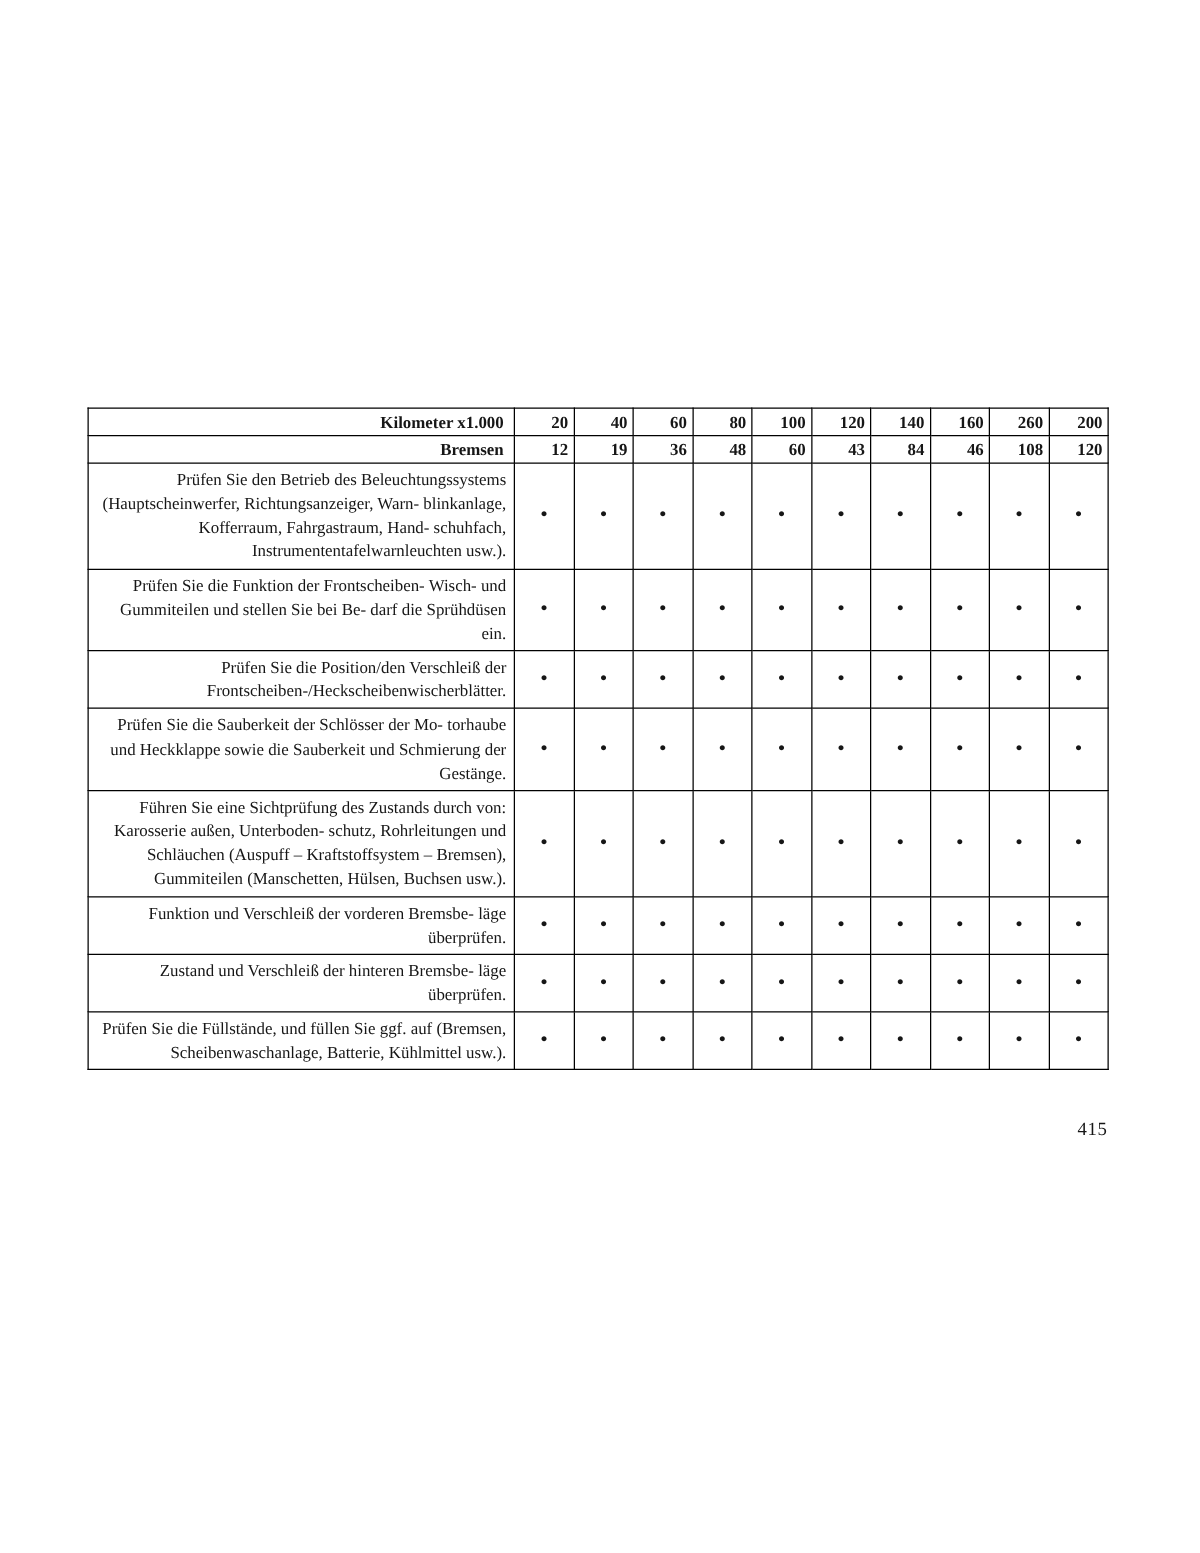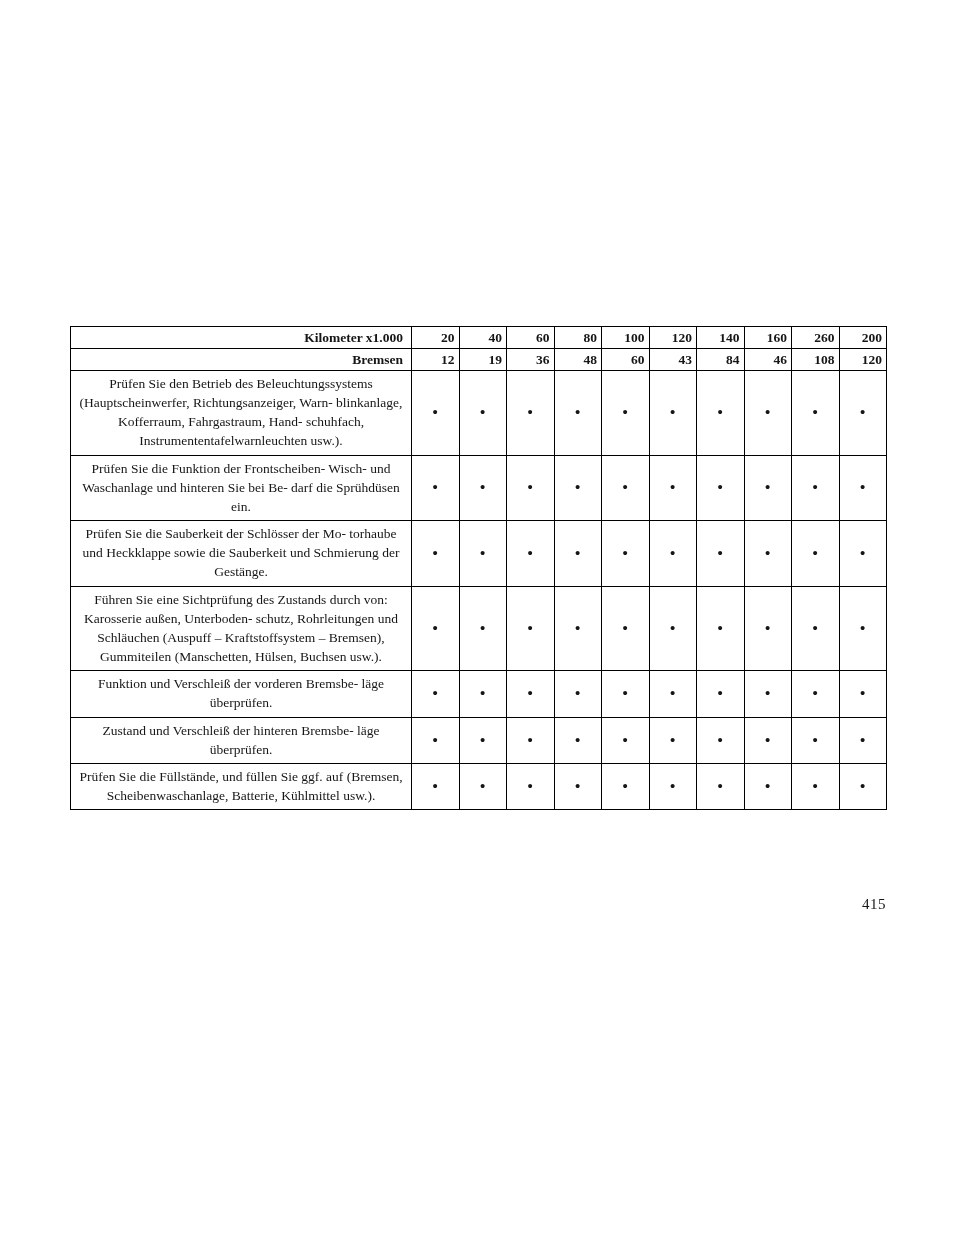--- a/index.html
+++ b/index.html
@@ -33,21 +33,21 @@
     padding: 2px 4px;
     height: 22px;
     text-align: right;
     vertical-align: middle;
   }
   table.maintenance-table thead th.label-cell {
     text-align: right;
     padding-right: 8px;
   }
   table.maintenance-table td.label {
-    text-align: center;
+    text-align: right;
     vertical-align: middle;
     padding: 3px 6px 4px 6px;
     line-height: 1.42;
   }
   table.maintenance-table td.dot {
     text-align: center;
     vertical-align: middle;
     font-size: 15px;
     font-weight: bold;
   }
@@ -122,21 +122,34 @@
           <td class="dot">•</td>
           <td class="dot">•</td>
           <td class="dot">•</td>
           <td class="dot">•</td>
           <td class="dot">•</td>
           <td class="dot">•</td>
           <td class="dot">•</td>
           <td class="dot">•</td>
         </tr>
         <tr>
-          <td class="label">Prüfen Sie die Funktion der Frontscheiben- Wisch- und Waschanlage und hinteren Sie bei Be- darf die Sprühdüsen ein.</td>
+          <td class="label">Prüfen Sie die Funktion der Frontscheiben- Wisch- und Gummiteilen und stellen Sie bei Be- darf die Sprühdüsen ein.</td>
+          <td class="dot">•</td>
+          <td class="dot">•</td>
+          <td class="dot">•</td>
+          <td class="dot">•</td>
+          <td class="dot">•</td>
+          <td class="dot">•</td>
+          <td class="dot">•</td>
+          <td class="dot">•</td>
+          <td class="dot">•</td>
+          <td class="dot">•</td>
+        </tr>
+        <tr>
+          <td class="label">Prüfen Sie die Position/den Verschleiß der Frontscheiben-/Heckscheibenwischerblätter.</td>
           <td class="dot">•</td>
           <td class="dot">•</td>
           <td class="dot">•</td>
           <td class="dot">•</td>
           <td class="dot">•</td>
           <td class="dot">•</td>
           <td class="dot">•</td>
           <td class="dot">•</td>
           <td class="dot">•</td>
           <td class="dot">•</td>

